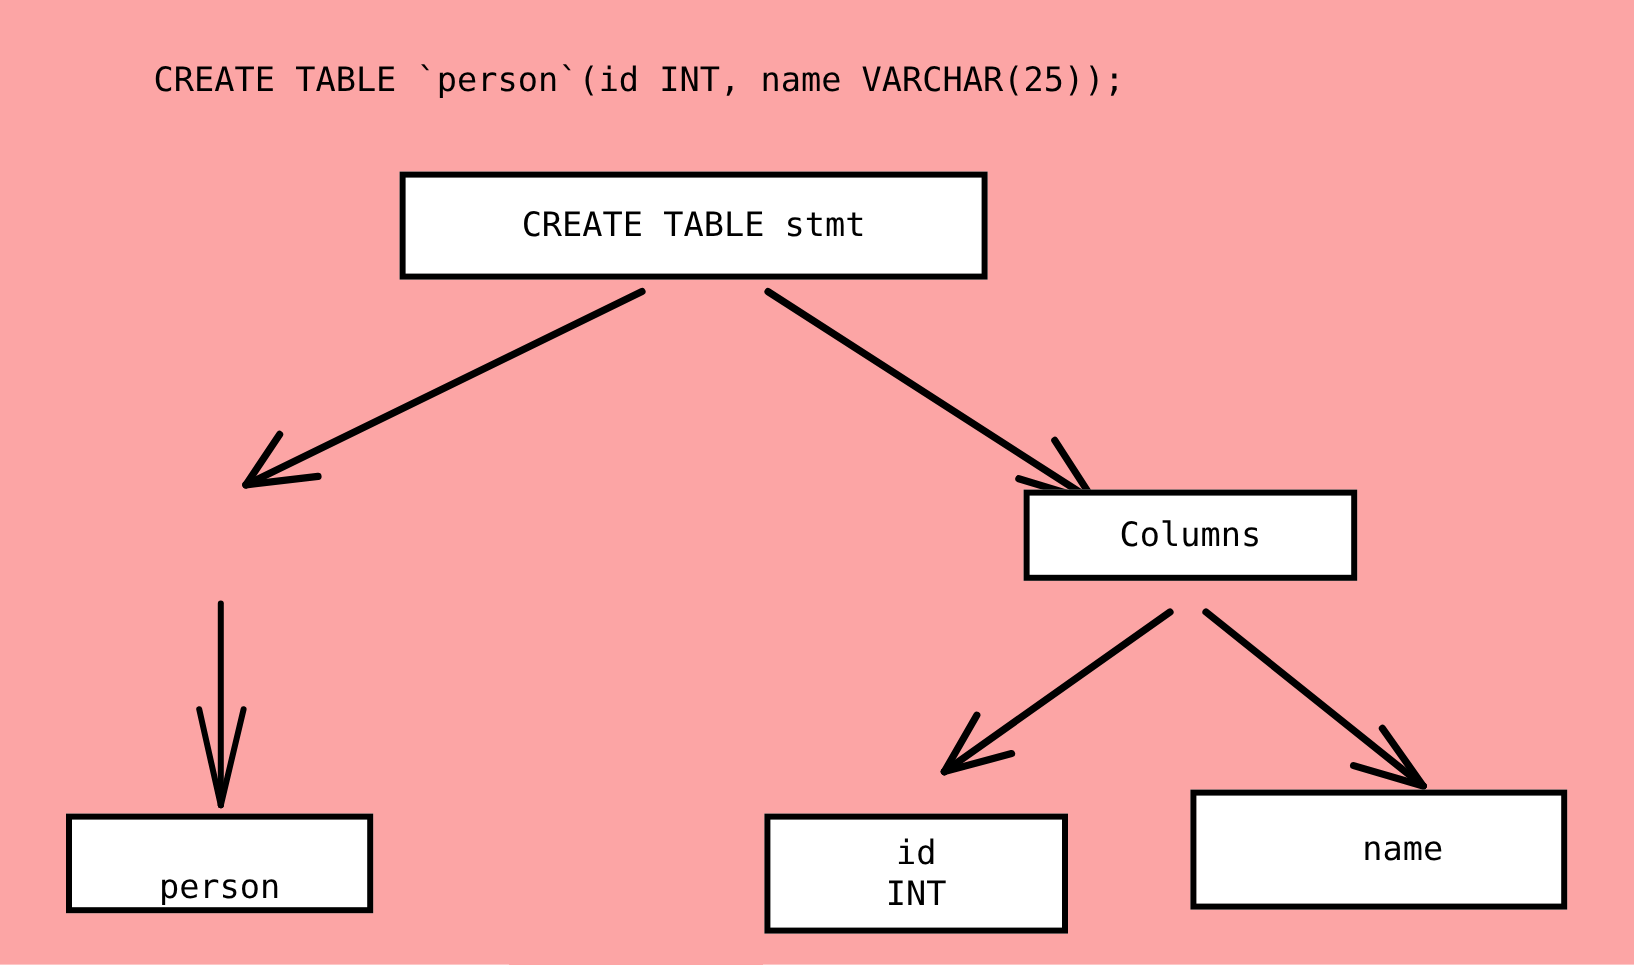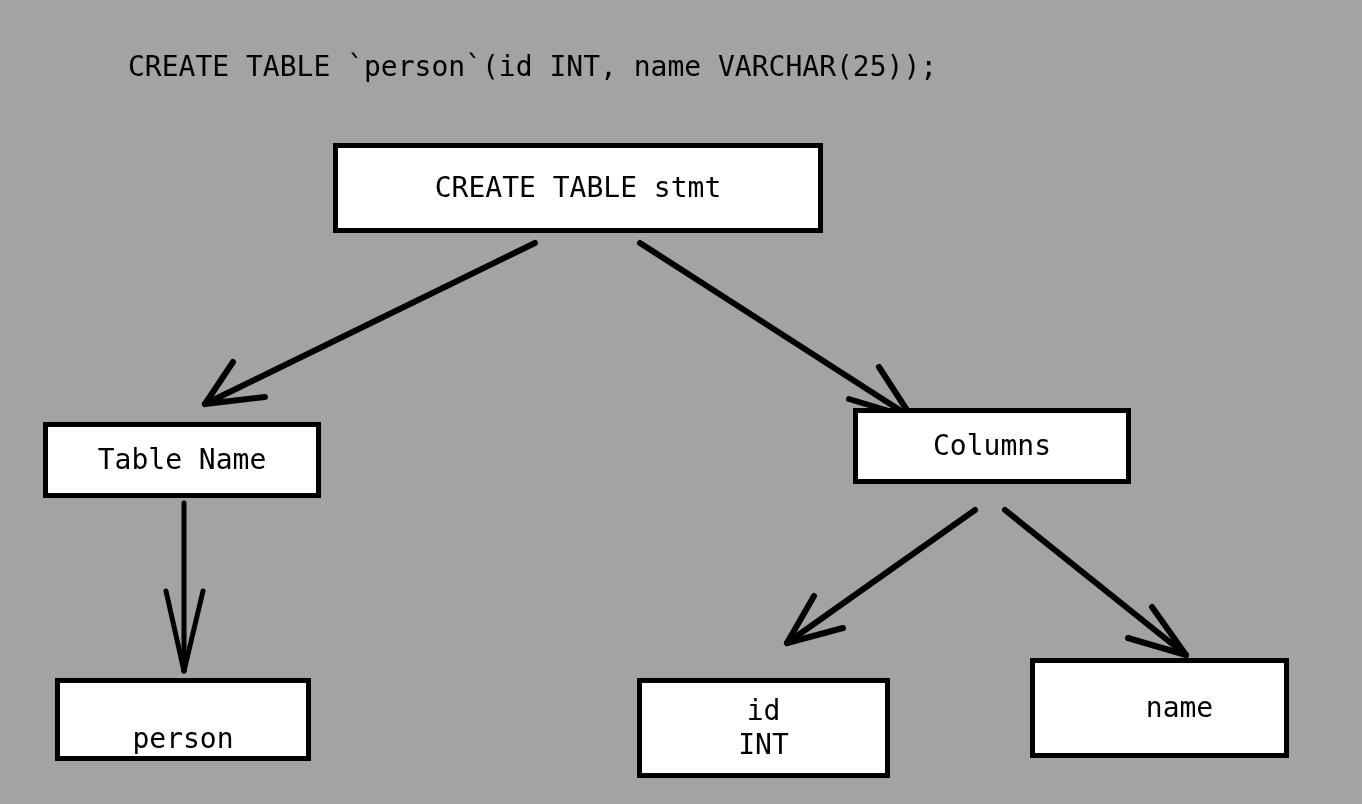--- a/index.html
+++ b/index.html
@@ -8,21 +8,21 @@
     background: #ffffff;
   }
   body {
     font-family: "DejaVu Sans Mono", monospace;
     color: #000000;
   }
   #canvas {
     position: relative;
     width: 1362px;
     height: 804px;
-    background: #a3a3a3;
+    background: #fca5a5;
     overflow: hidden;
   }
   #arrow-layer {
     position: absolute;
     left: 0;
     top: 0;
     width: 1362px;
     height: 804px;
     pointer-events: none;
   }
@@ -55,21 +55,21 @@
   .node .line2 {
     display: block;
     text-align: right;
   }
   
   #node-root      { left: 333px; top: 143px;  width: 490px; height: 90px; }
   #node-tablename { left: 43px;  top: 422px;  width: 278px; height: 76px; }
   #node-person    { left: 55px;  top: 678px;  width: 256px; height: 83px; justify-content: flex-end; }
   #node-columns   { left: 853px; top: 408px;  width: 278px; height: 76px; }
   #node-col-id    { left: 637px; top: 678px;  width: 253px; height: 100px; }
-  #node-col-name  { left: 1030px;top: 658px;  width: 259px; height: 100px; padding-left: 40px; }
+  #node-col-name  { left: 992px;top: 658px;  width: 314px; height: 100px; padding-left: 40px; }
 </style>
 </head>
 <body>
 
 <div id="canvas">
 
   <div class="sql-title">CREATE TABLE `person`(id INT, name VARCHAR(25));</div>
 
   <svg id="arrow-layer" viewBox="0 0 1362 804" xmlns="http://www.w3.org/2000/svg">
 
@@ -101,23 +101,20 @@
       <path d="M 1005 510 L 1186 655" stroke="#000000" stroke-width="6" fill="none" stroke-linecap="round"></path>
       <path d="M 1186 655 L 1152 607" stroke="#000000" stroke-width="6" fill="none" stroke-linecap="round"></path>
       <path d="M 1186 655 L 1128 638" stroke="#000000" stroke-width="6" fill="none" stroke-linecap="round"></path>
     </g>
   </svg>
 
   <div class="node" id="node-root">
     <span>CREATE TABLE stmt</span>
   </div>
 
-  <div class="node" id="node-tablename">
-    <span>Table Name</span>
-  </div>
 
   <div class="node" id="node-person">
     <span>person</span>
   </div>
 
   <div class="node" id="node-columns">
     <span>Columns</span>
   </div>
 
   <div class="node" id="node-col-id">

